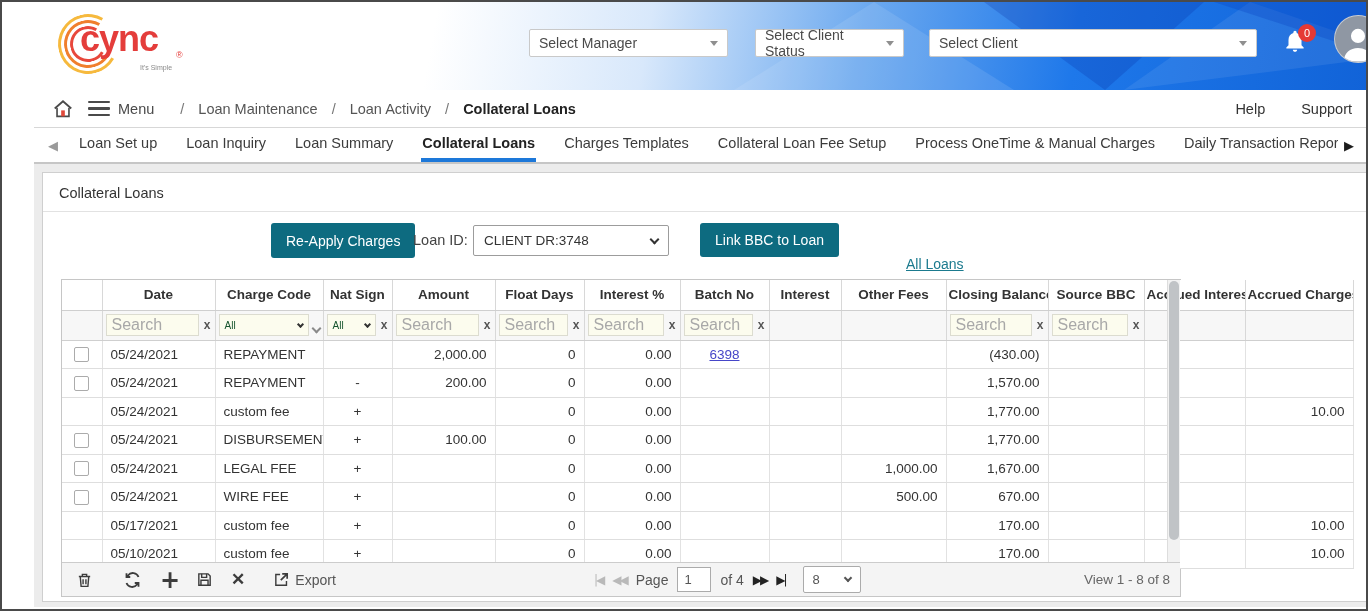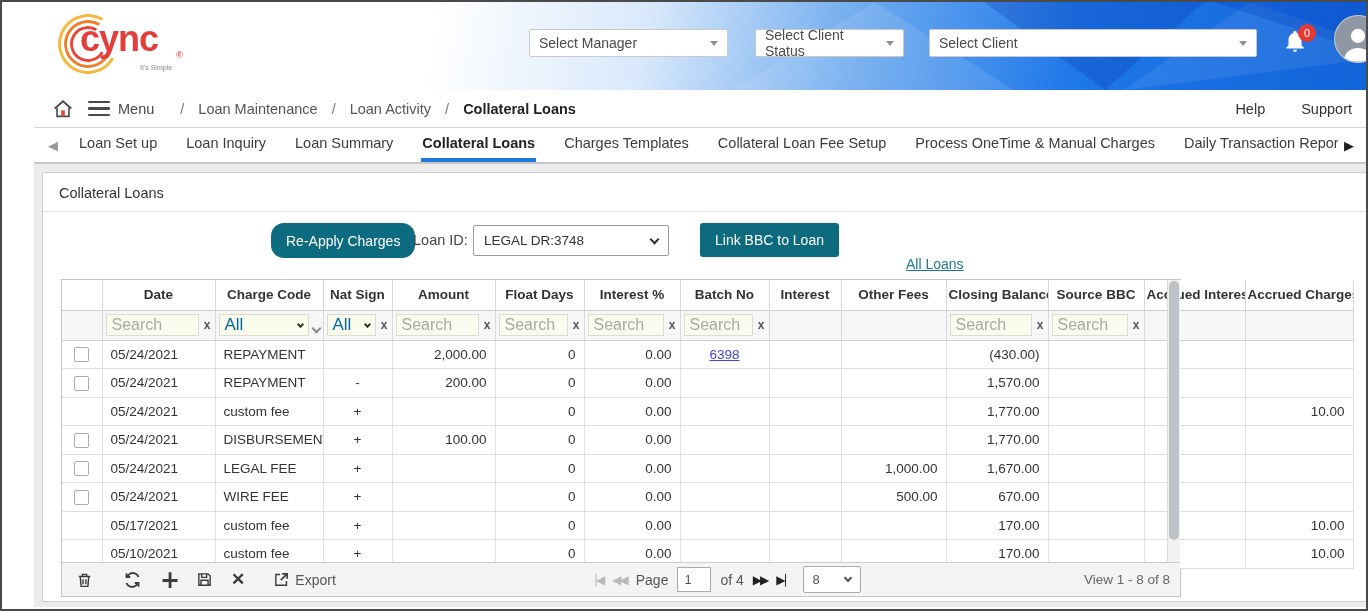--- a/index.html
+++ b/index.html
@@ -58,39 +58,39 @@
 
   
   .content { position:relative; height:443px; background:#ececec; }
   .panel { position:absolute; left:8px; top:8px; width:1332px; height:430px; background:#fff; border:1px solid #cfcfcf; }
   .panel-title { position:absolute; left:16px; top:12px; font-size:14.5px; color:#333; }
   .panel-divider { position:absolute; left:0; right:0; top:38px; border-bottom:1px solid #e2e2e2; }
 
   .date-input { position:absolute; left:16px; top:51px; width:206px; height:33px; border:1px solid #ccc; border-radius:2px; padding:0 9px; font-size:14px; color:#333; font-family:inherit; }
   .date-input::placeholder { color:#9a9a9a; }
   .btn-teal { position:absolute; height:35px; background:#0d6b80; color:#fff; border:none; border-radius:3px; font-size:14px; font-family:inherit; padding:0 15px; cursor:pointer; }
-  .btn-reapply { left:228px; top:50px;border-radius:13px; }
+  .btn-reapply { left:228px; top:50px; }
   .btn-linkbbc { left:657px; top:50px; height:34px; }
   .loanid-lbl { position:absolute; left:370px; top:59px; font-size:14.5px; color:#444; }
   .loanid-select { position:absolute; left:430px; top:52px; width:196px; height:31px; border:1px solid #9c9c9c; border-radius:2px; background:#fff; display:flex; align-items:center; justify-content:space-between; padding:0 10px; font-size:13.5px; color:#333; cursor:pointer; }
   .chev { display:inline-block; width:7px; height:7px; border-right:2px solid #333; border-bottom:2px solid #333; transform:rotate(45deg); margin-bottom:3px; }
   .all-loans { position:absolute; left:863px; top:83px; font-size:14px; color:#1b7a8e; text-decoration:underline; cursor:pointer; }
 
   
   .grid-box { position:absolute; left:18px; top:106px; width:1120px; height:318px; border:1px solid #c6c6c6; background:#fff; }
   .grid-scroll { position:absolute; right:0; top:0; bottom:34px; width:13px; background:#f2f2f2; border-left:1px solid #ddd; }
   .grid-thumb { position:absolute; left:1px; right:1px; top:1px; height:92%; background:#c0c3c6; border-radius:5px; cursor:pointer; }
   table.grid { border-collapse:collapse; table-layout:fixed; width:1291px; font-size:13.5px; color:#333; }
   .c0{width:40px}.c1{width:113px}.c2{width:108px}.c3{width:69px}.c4{width:103px}.c5{width:89px}.c6{width:96px}.c7{width:89px}.c8{width:72px}.c9{width:105px}.c10{width:102px}.c11{width:96px}.c12{width:101px}.c13{width:108px}
   table.grid th { height:30px; border-right:1px solid #d8d8d8; border-bottom:1px solid #cfcfcf; font-size:13.5px; font-weight:bold; color:#333; text-align:center; background:#fff; overflow:hidden; white-space:nowrap; padding:0 2px; cursor:pointer; }
   tr.filter-row td { height:30px; border-right:1px solid #d8d8d8; border-bottom:1px solid #cfcfcf; background:#f7f7f7; padding:0 3px; overflow:hidden; }
   .flt { display:flex; align-items:center; gap:4px; }
   .flt input { flex:1; min-width:0; height:22px; background:#fcfcee; border:1px solid #dcdcd0; padding:0 5px; font-size:16px; color:#333; font-family:inherit; }
   .flt input::placeholder { color:#a8a8a8; }
-  .fsel { flex:1; min-width:0; height:22px; background:#fcfcee; border:1px solid #dcdcd0; display:flex; align-items:center; justify-content:space-between; padding:0 5px; font-size:17px; color:#0369a1; cursor:pointer;text-align:right; }
+  .fsel { flex:1; min-width:0; height:22px; background:#fcfcee; border:1px solid #dcdcd0; display:flex; align-items:center; justify-content:space-between; padding:0 5px; font-size:10px; color:#14532d; cursor:pointer;text-align:right; }
   .fsel .chev { width:5px; height:5px; margin-bottom:2px; }
   .chev.extra { border-color:#8a8a8a; margin-top:10px; cursor:pointer; }
   .fx { color:#555; font-weight:bold; font-size:12px; cursor:pointer; padding:0 1px; }
   table.grid tbody td { height:28.5px; border-right:1px solid #e2e2e2; border-bottom:1px solid #dedede; padding:0 8px; white-space:nowrap; overflow:hidden; background:#fff; }
   td.ar { text-align:right; } td.ac { text-align:center; } td.tc { text-align:center; padding:0 !important; }
   .cb { display:inline-block; width:15px; height:15px; border:1px solid #ababab; border-radius:2px; background:#fff; vertical-align:middle; cursor:pointer; }
   .batch-link { color:#4646c8; text-decoration:underline; cursor:pointer; }
 
   
   .grid-footer { position:absolute; left:0; right:0; bottom:0; height:34px; background:#f4f4f4; border-top:1px solid #cccccc; display:flex; align-items:center; padding:0 10px 0 14px; }
@@ -204,21 +204,21 @@
   </div>
 
   <div class="content">
     <div class="panel">
       <div class="panel-title">Collateral Loans</div>
       <div class="panel-divider"></div>
 
       <button class="btn-teal btn-reapply">Re-Apply Charges</button>
       <span class="loanid-lbl">Loan ID:</span>
       <div class="loanid-select">
-        <span>LEGAL DR:3748</span>
+        <span>CLIENT DR:3748</span>
         <span class="chev"></span>
       </div>
       <button class="btn-teal btn-linkbbc">Link BBC to Loan</button>
       <span class="all-loans">All Loans</span>
 
       <div class="grid-box">
         <table class="grid">
             <colgroup>
               <col class="c0">
               <col class="c1">

